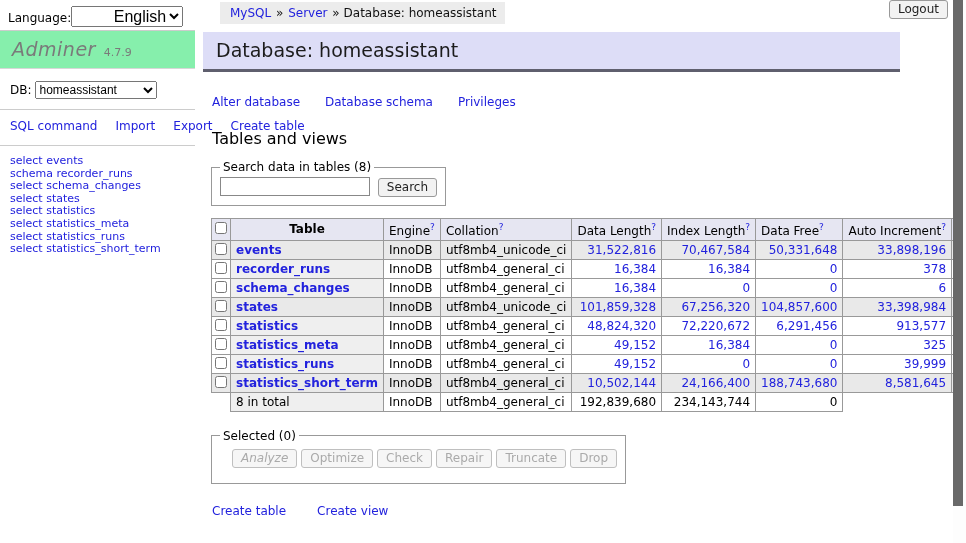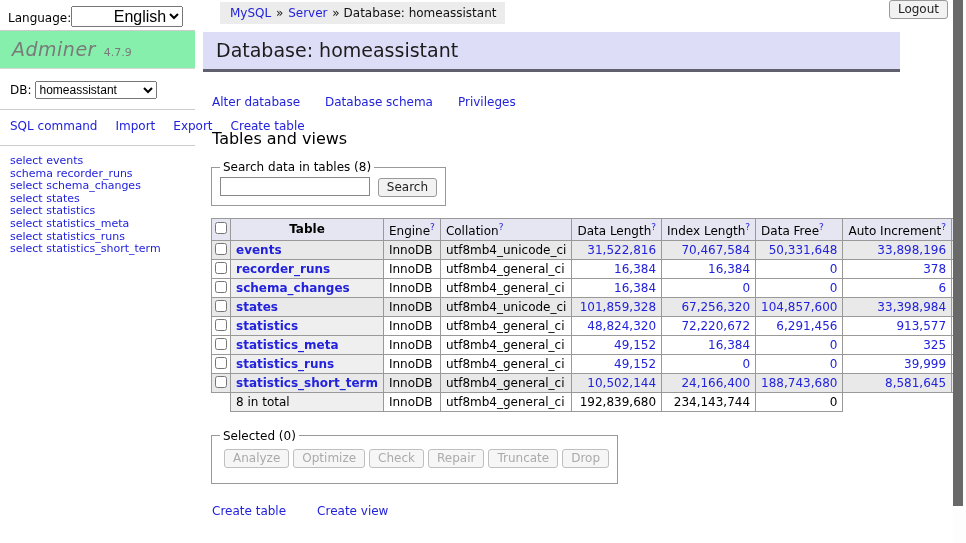--- a/index.html
+++ b/index.html
@@ -108,21 +108,21 @@
   table.data sup a { font-size: 9px; }
   table.data td.chk { text-align: center; padding: 1px 2px; }
   table.data input[type=checkbox] { margin: 1px; width: 12px; height: 12px; }
   table.data tr.total th.name { font-weight: normal; }
   table.data tr.total .total-label { font-weight: bold; }
   table.data tr.total td.blank { border-left: none; border-bottom: none; }
 
   
   .selected-fieldset { margin-top: 17px; }
   .selected-fieldset .btn-row { margin: 3px 0 7px; }
-  .selected-fieldset .btn-row .btn:first-child { margin-left: 4px; }
+  .selected-fieldset .btn-row .btn:first-child { margin-left: 12px; font-style: italic; }
   .move-row { font-size: 12.5px; }
   .move-row select { width: 152px; font-size: 12px; margin: 0 2px; }
   .move-row label { margin-left: 6px; }
   .move-row input[type=checkbox] { vertical-align: -2px; }
 
   .footer-links { margin: 20px 0 0 9px; }
   .footer-links a { margin-right: 31px; }
 
   
   .logout-btn { position: absolute; top: 0; right: 18px; margin: 0; text-align: right; }

